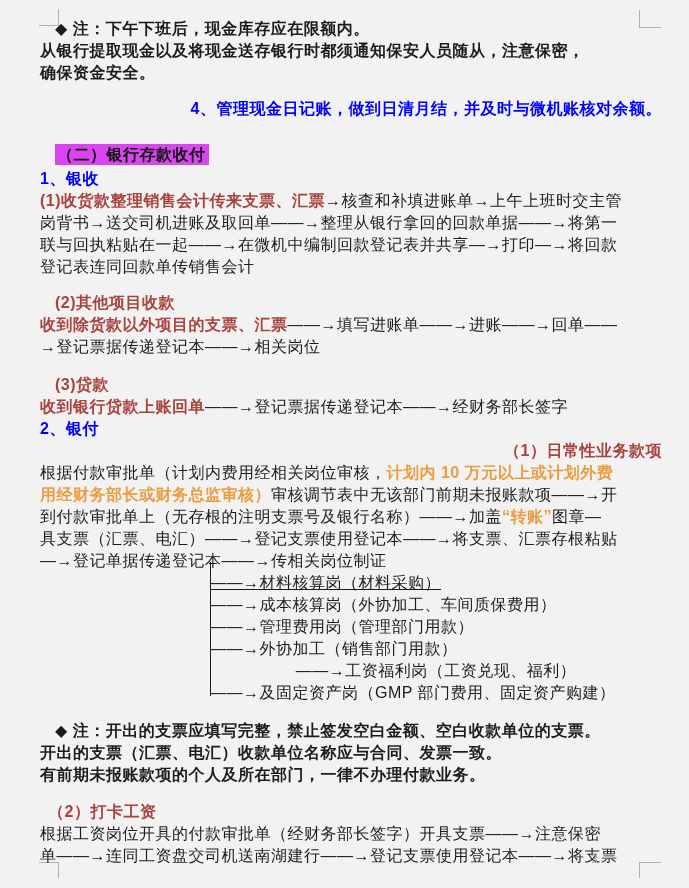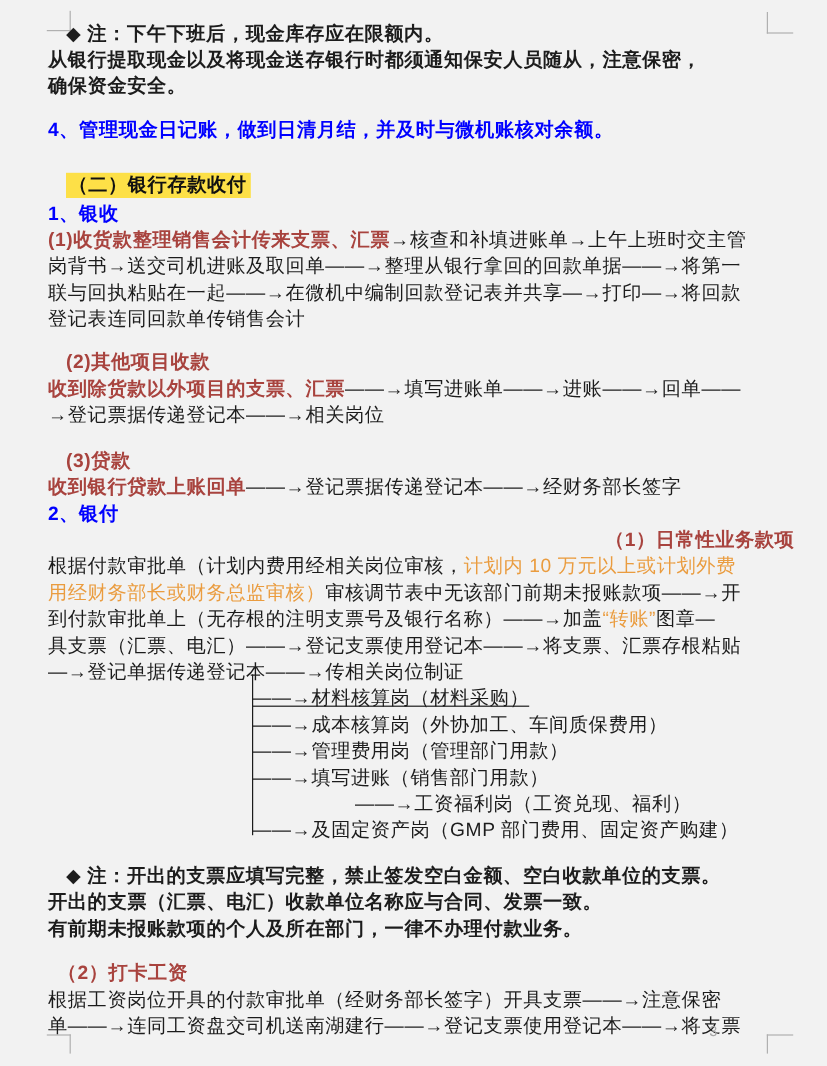--- a/index.html
+++ b/index.html
@@ -29,22 +29,22 @@
   }
   
   .ind15{padding-left:15px;}
   .ind8{padding-left:8px;}
   .ind5{padding-left:5px;text-align:right;}
   
   .seg-note{color:#1c1c1c;font-weight:700;}
   .seg-body{color:#1c1c1c;font-weight:400;}
   .seg-blue{color:#0000ff;font-weight:700;}
   .seg-darkred{color:#a8433e;font-weight:700;}
-  .seg-orange{color:#ea9c3f;font-weight:400;}
-  .seg-hl{color:#111;font-weight:700;background:#fde047;padding:2px 3px 2px 2px;}
+  .seg-orange{color:#ea9c3f;font-weight:700;}
+  .seg-hl{color:#111;font-weight:700;background:#d946ef;padding:2px 3px 2px 2px;}
   
   .tree-vline{
     position:absolute;
     left:210px;top:562px;
     width:1px;height:134px;
     background:#1c1c1c;
   }
   
   .crop{position:absolute;}
   .crop-tl{left:39px;top:9px;width:19px;height:16px;border-right:1px solid #b0b0b0;border-bottom:1px solid #b0b0b0;}
@@ -65,21 +65,21 @@
 
   <div class="crop crop-tl"></div>
   <div class="crop crop-tr"></div>
   <div class="crop crop-bl"></div>
   <div class="crop crop-br"></div>
 
   <div class="content">
       <div class="line ind15"><span class="seg-note">◆  注：下午下班后，现金库存应在限额内。</span></div>
       <div class="line"><span class="seg-note">从银行提取现金以及将现金送存银行时都须通知保安人员随从，注意保密，</span></div>
       <div class="line"><span class="seg-note">确保资金安全。</span></div>
-      <div class="line" style="margin-top: 14px;"><span class="seg-blue">4、管理现金日记账，做到日清月结，并及时与微机账核对余额。</span></div>
+      <div class="line" style="margin-top: 14px; text-align: right;"><span class="seg-blue">4、管理现金日记账，做到日清月结，并及时与微机账核对余额。</span></div>
       <div class="line ind15" style="margin-top: 24px;"><span class="seg-hl">（二）银行存款收付</span></div>
       <div class="line" style="margin-top: 2px;"><span class="seg-blue">1、银收</span></div>
       <div class="line"><span class="seg-darkred">(1)收货款整理销售会计传来支票、汇票</span><span class="seg-body">→核查和补填进账单→上午上班时交主管</span></div>
       <div class="line"><span class="seg-body">岗背书→送交司机进账及取回单——→整理从银行拿回的回款单据——→将第一</span></div>
       <div class="line"><span class="seg-body">联与回执粘贴在一起——→在微机中编制回款登记表并共享—→打印—→将回款</span></div>
       <div class="line"><span class="seg-body">登记表连同回款单传销售会计</span></div>
       <div class="line ind15" style="margin-top: 14px;"><span class="seg-darkred">(2)其他项目收款</span></div>
       <div class="line"><span class="seg-darkred">收到除货款以外项目的支票、汇票</span><span class="seg-body">——→填写进账单——→进账——→回单——</span></div>
       <div class="line"><span class="seg-body">→登记票据传递登记本——→相关岗位</span></div>
       <div class="line ind15" style="margin-top: 16px;"><span class="seg-darkred">(3)贷款</span></div>
@@ -87,21 +87,21 @@
       <div class="line"><span class="seg-blue">2、银付</span></div>
       <div class="line ind5"><span class="seg-darkred">（1）日常性业务款项</span></div>
       <div class="line"><span class="seg-body">根据付款审批单（计划内费用经相关岗位审核，</span><span class="seg-orange">计划内 10 万元以上或计划外费</span></div>
       <div class="line"><span class="seg-orange">用经财务部长或财务总监审核）</span><span class="seg-body">审核调节表中无该部门前期未报账款项——→开</span></div>
       <div class="line"><span class="seg-body">到付款审批单上（无存根的注明支票号及银行名称）——→加盖</span><span class="seg-orange">“转账”</span><span class="seg-body">图章—</span></div>
       <div class="line"><span class="seg-body">具支票（汇票、电汇）——→登记支票使用登记本——→将支票、汇票存根粘贴</span></div>
       <div class="line"><span class="seg-body">—→登记单据传递登记本——→传相关岗位制证</span></div>
       <div class="line ind15" style="padding-left: 170px; text-decoration: underline;"><span class="seg-body">——→材料核算岗（材料采购）</span></div>
       <div class="line" style="padding-left: 170px;"><span class="seg-body">——→成本核算岗（外协加工、车间质保费用）</span></div>
       <div class="line" style="padding-left: 170px;"><span class="seg-body">——→管理费用岗（管理部门用款）</span></div>
-      <div class="line" style="padding-left: 170px;"><span class="seg-body">——→填写进账（销售部门用款）</span></div>
+      <div class="line" style="padding-left: 170px;"><span class="seg-body">——→外协加工（销售部门用款）</span></div>
       <div class="line" style="padding-left: 170px; text-align: center;"><span class="seg-body">——→工资福利岗（工资兑现、福利）</span></div>
       <div class="line" style="padding-left: 170px;"><span class="seg-body">——→及固定资产岗（GMP 部门费用、固定资产购建）</span></div>
       <div class="line ind15" style="margin-top: 16px;"><span class="seg-note">◆  注：开出的支票应填写完整，禁止签发空白金额、空白收款单位的支票。</span></div>
       <div class="line"><span class="seg-note">开出的支票（汇票、电汇）收款单位名称应与合同、发票一致。</span></div>
       <div class="line"><span class="seg-note">有前期未报账款项的个人及所在部门，一律不办理付款业务。</span></div>
       <div class="line ind8" style="margin-top: 15px;"><span class="seg-darkred">（2）打卡工资</span></div>
       <div class="line"><span class="seg-body">根据工资岗位开具的付款审批单（经财务部长签字）开具支票——→注意保密</span></div>
       <div class="line"><span class="seg-body">单——→连同工资盘交司机送南湖建行——→登记支票使用登记本——→将支票</span></div>
     </div>
 

